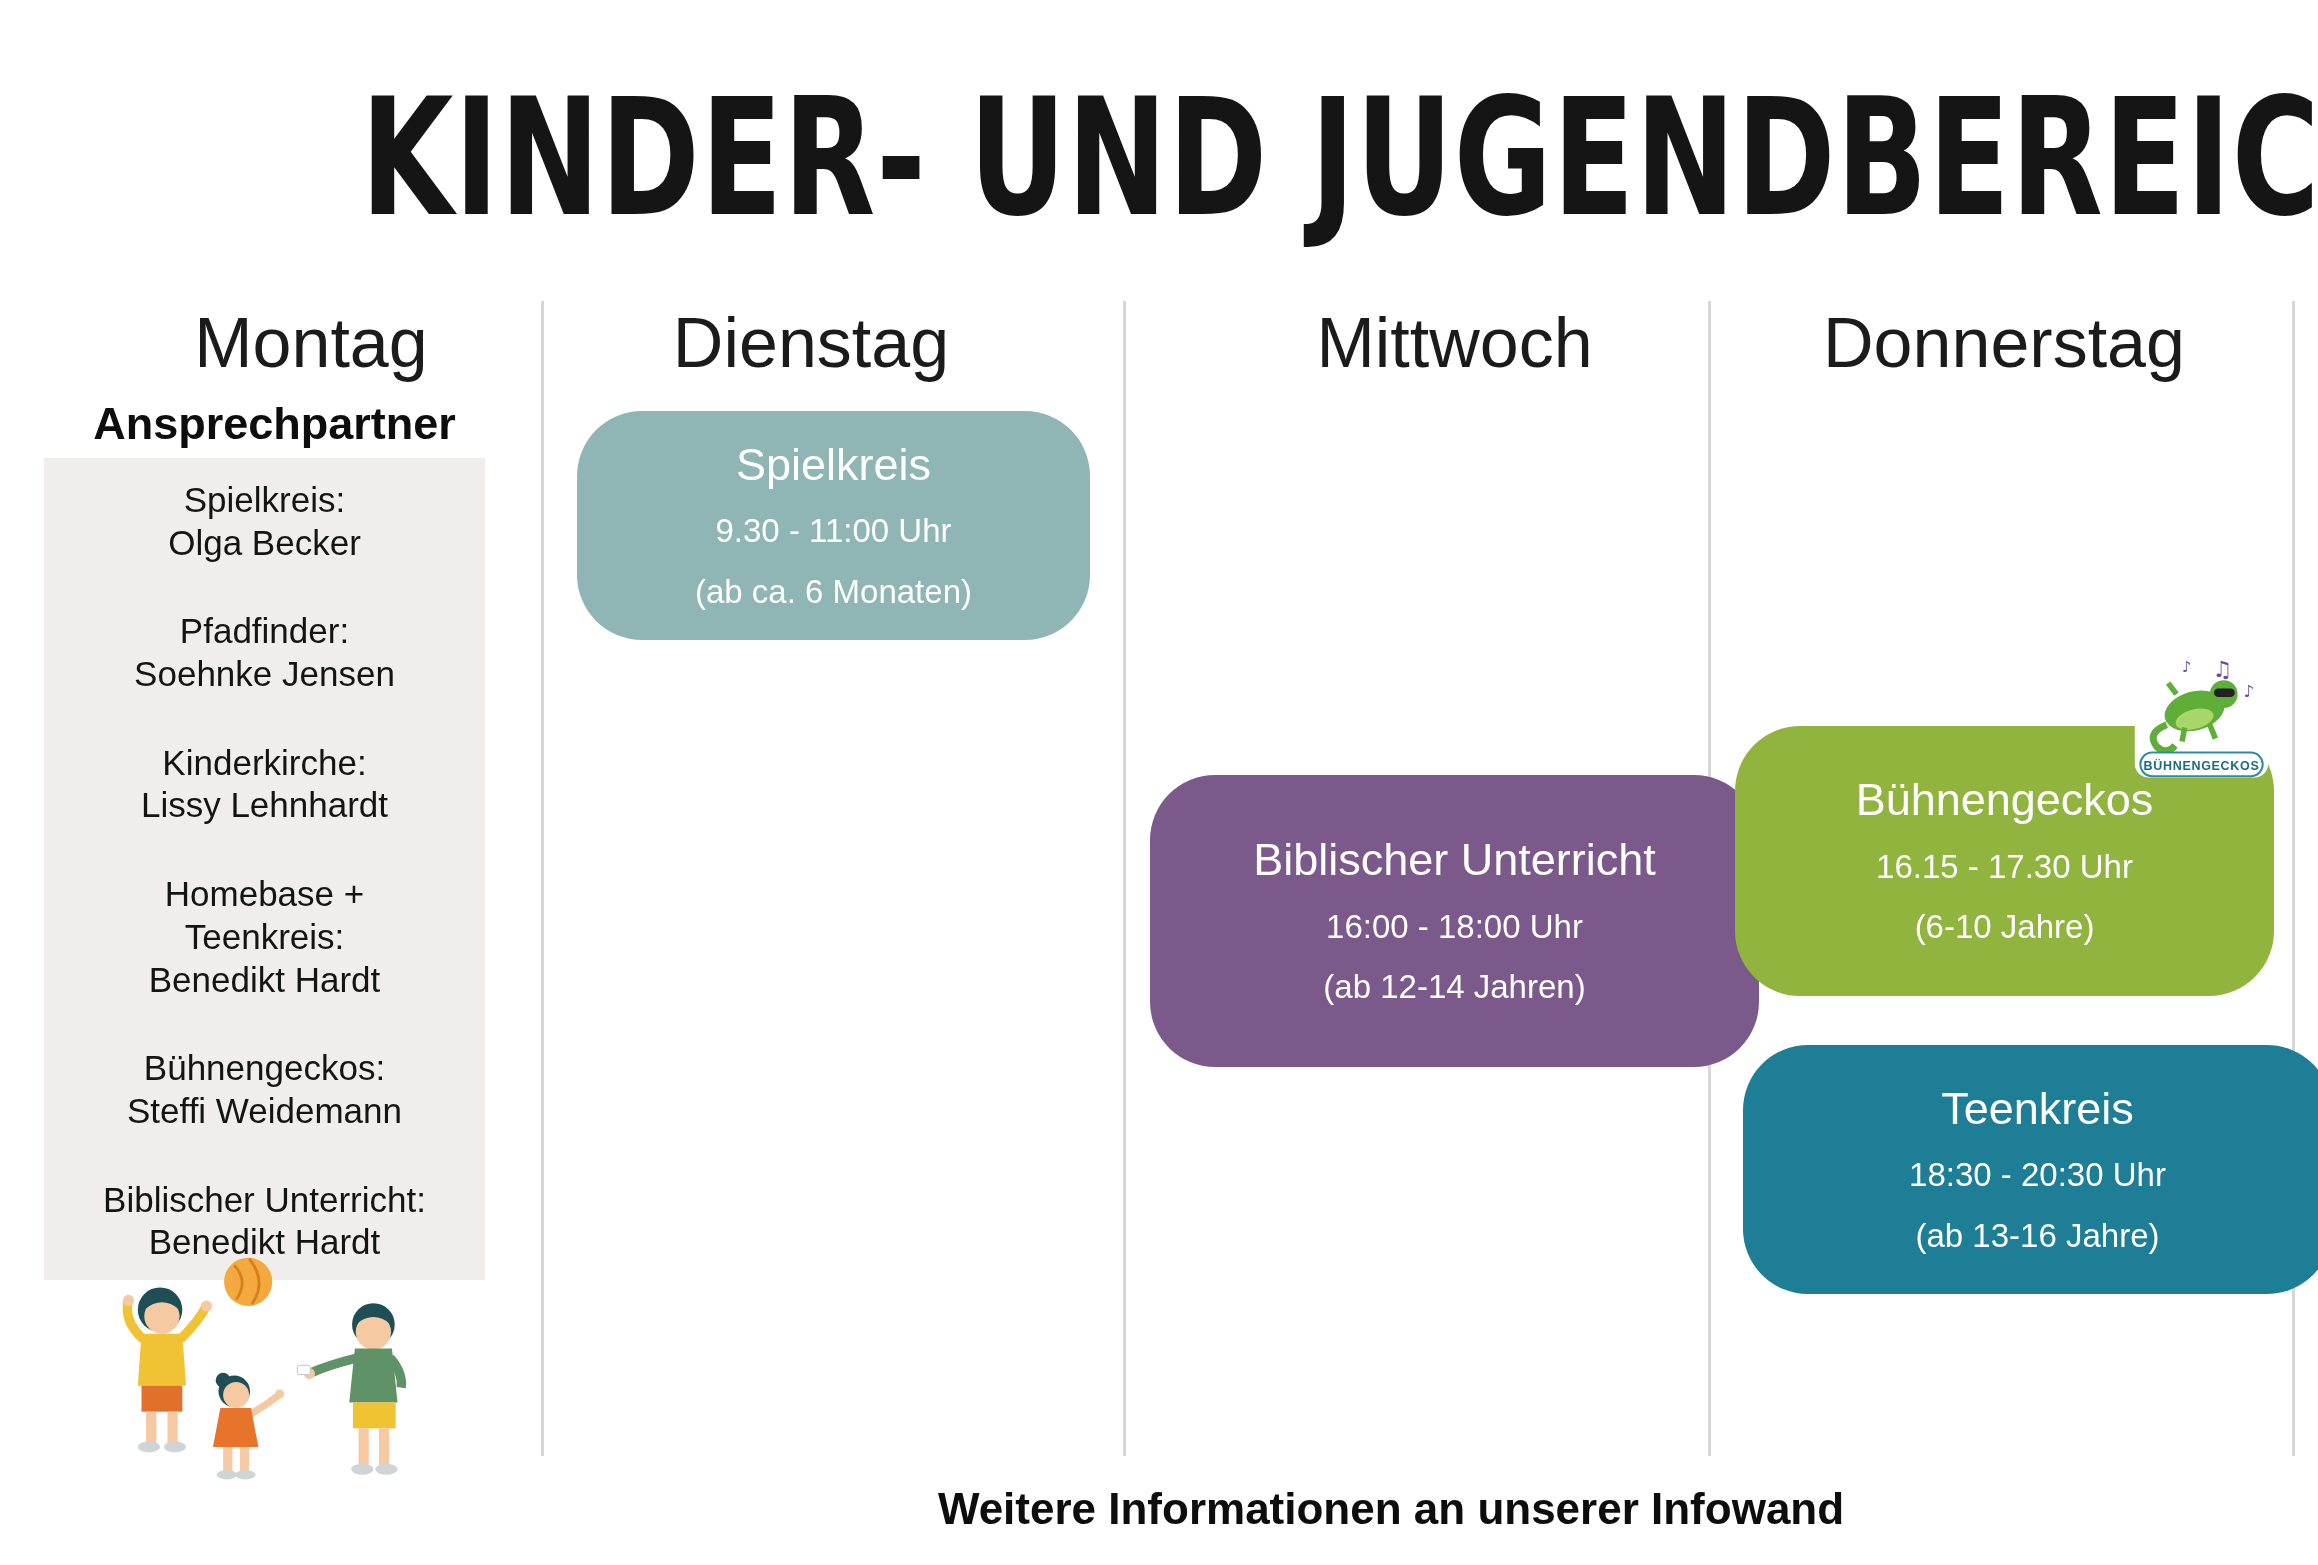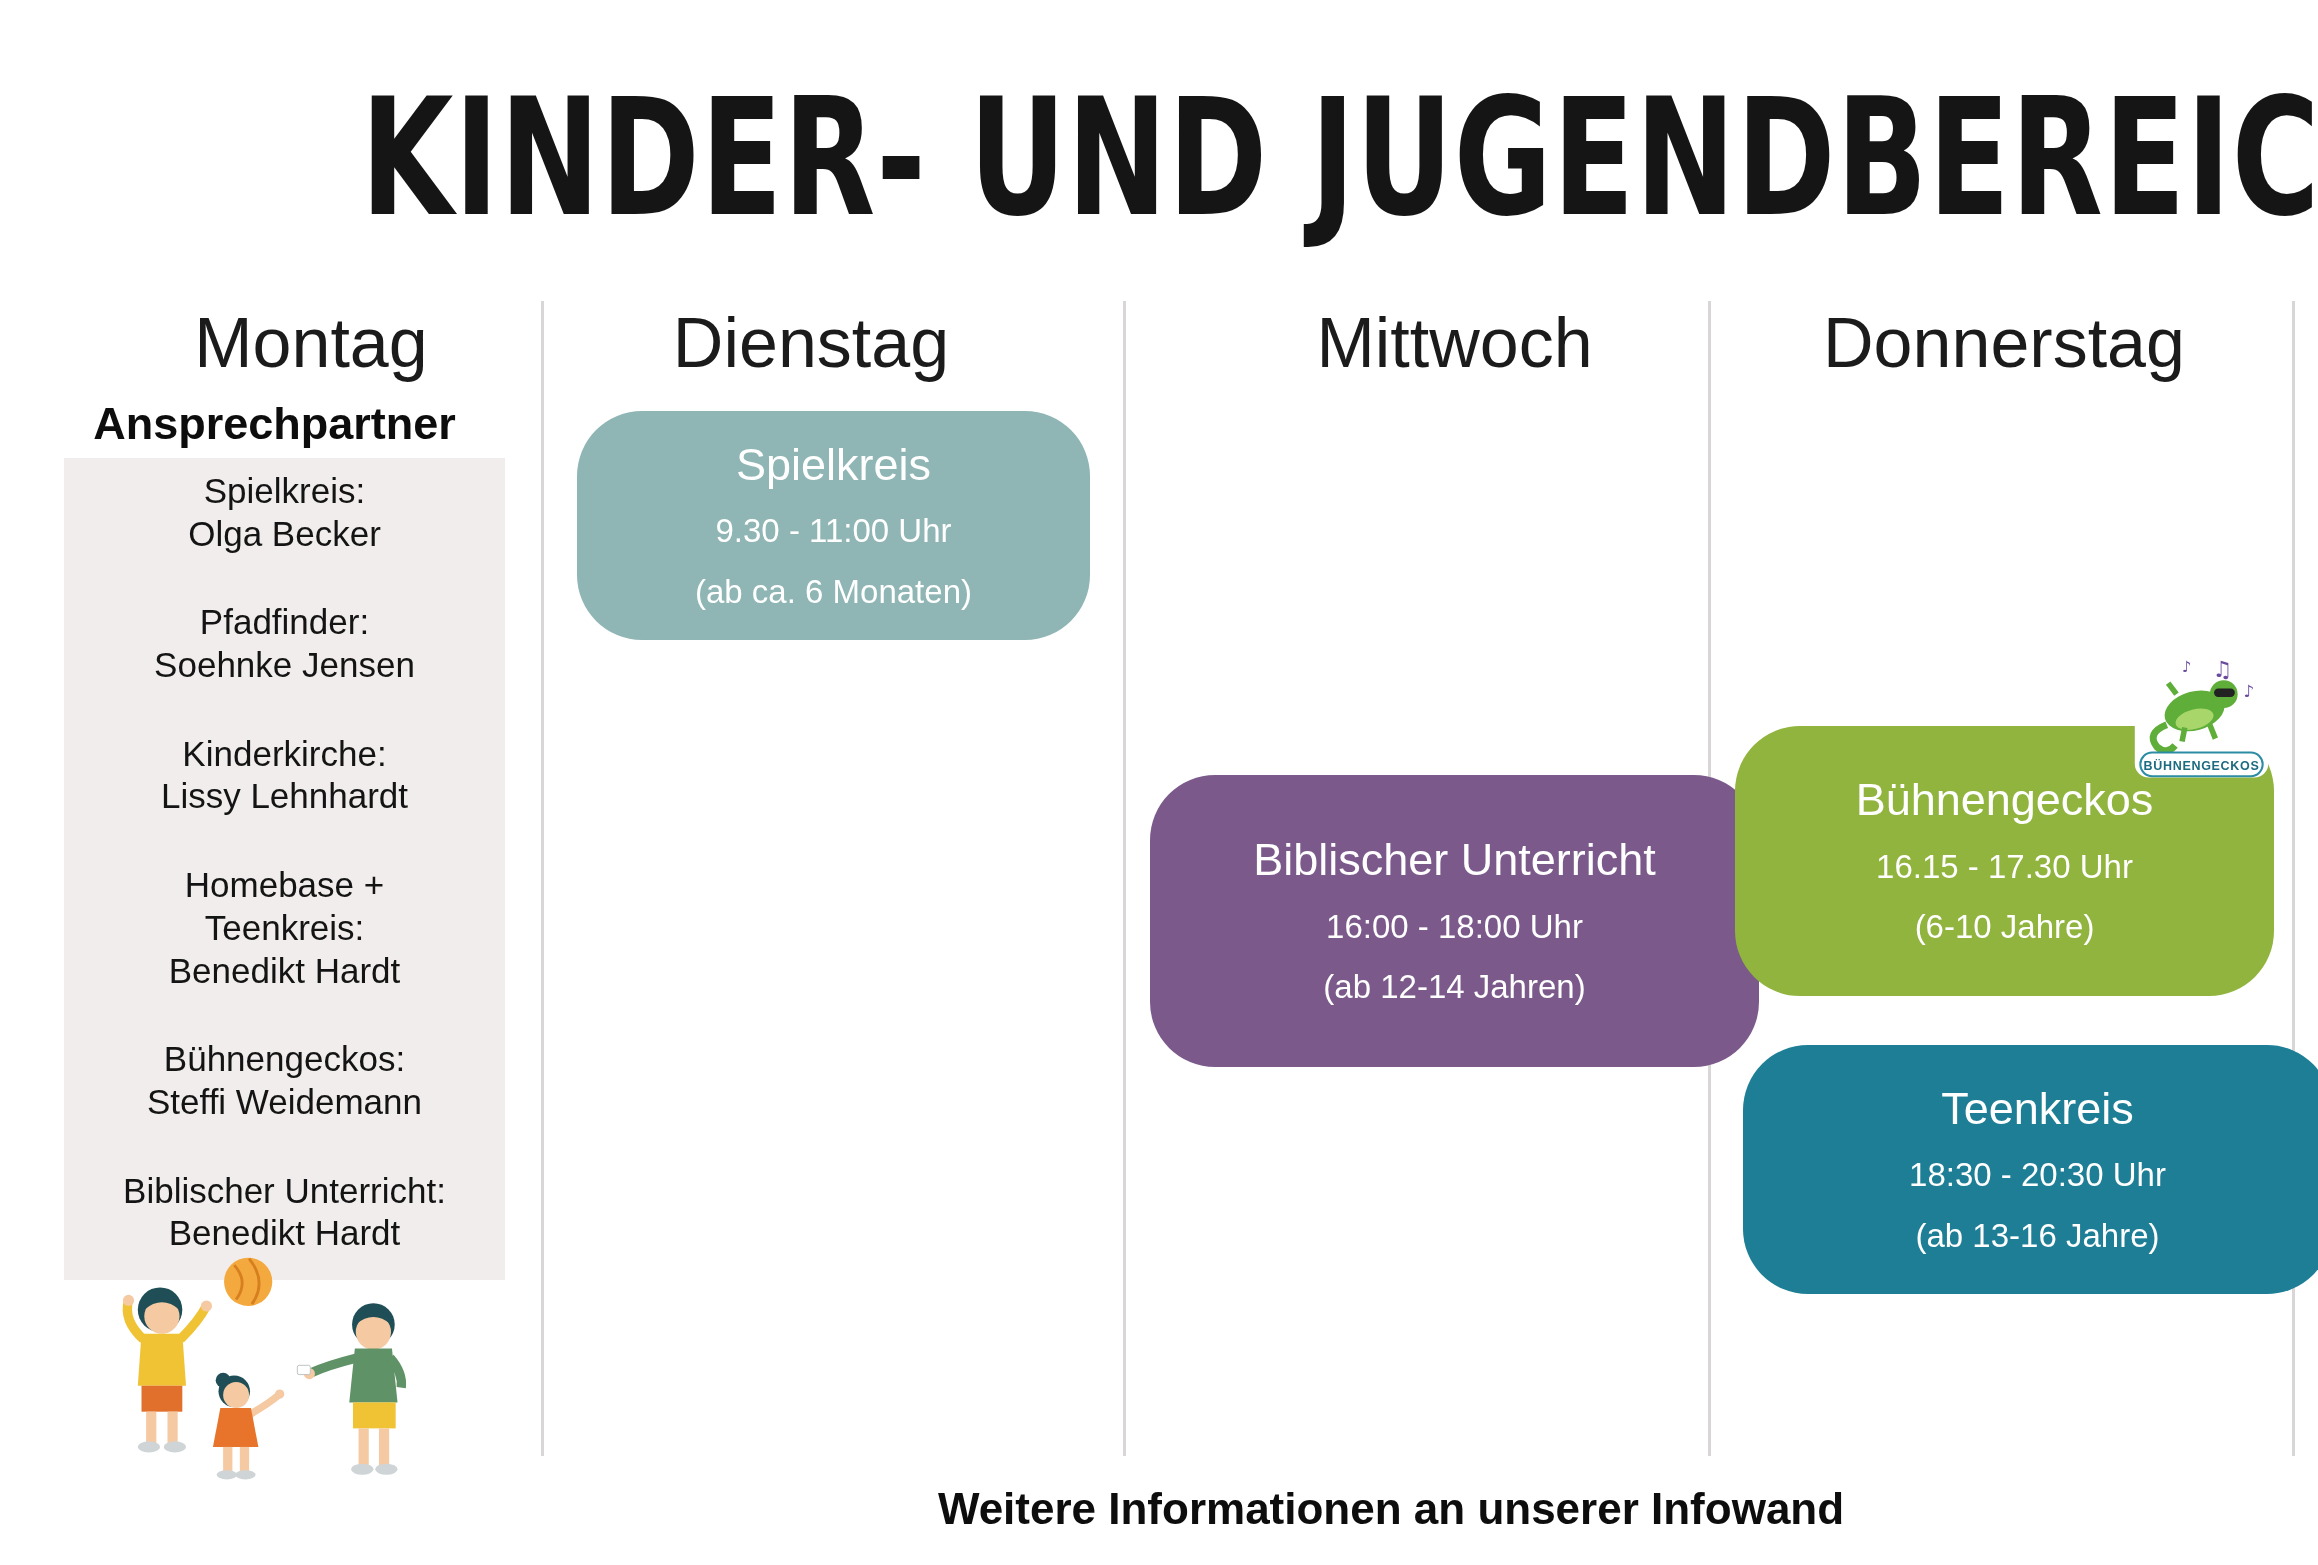--- a/index.html
+++ b/index.html
@@ -41,23 +41,23 @@
   .div-2 { left: 1123px; }
   .div-3 { left: 1708px; }
   .div-4 { left: 2292px; }
 
   
   .contacts-heading {
     position: absolute; top: 398px; left: 54px; width: 441px;
     text-align: center; font-size: 45px; font-weight: bold; color: #0d0d0d;
   }
   .contacts-box {
-    position: absolute; top: 458px; left: 64px; width: 441px; height: 822px;
+    position: absolute; top: 458px; left: 44px; width: 441px; height: 822px;
     background: #f1edec; display: flex; flex-direction: column;
-    align-items: center; padding-top: 12px; gap: 46px;
+    align-items: center; padding-top: 21px; gap: 46px;
   }
   .contact-item { text-align: center; font-size: 35px; line-height: 1.22; color: #141414; }
   .contact-role { white-space: pre-line; }
   .contact-name { }
 
   
   .card {
     position: absolute; border-radius: 65px; color: #ffffff;
     display: flex; flex-direction: column; justify-content: center;
     align-items: center; text-align: center; padding: 18.5px 25.5px; gap: 16px;

